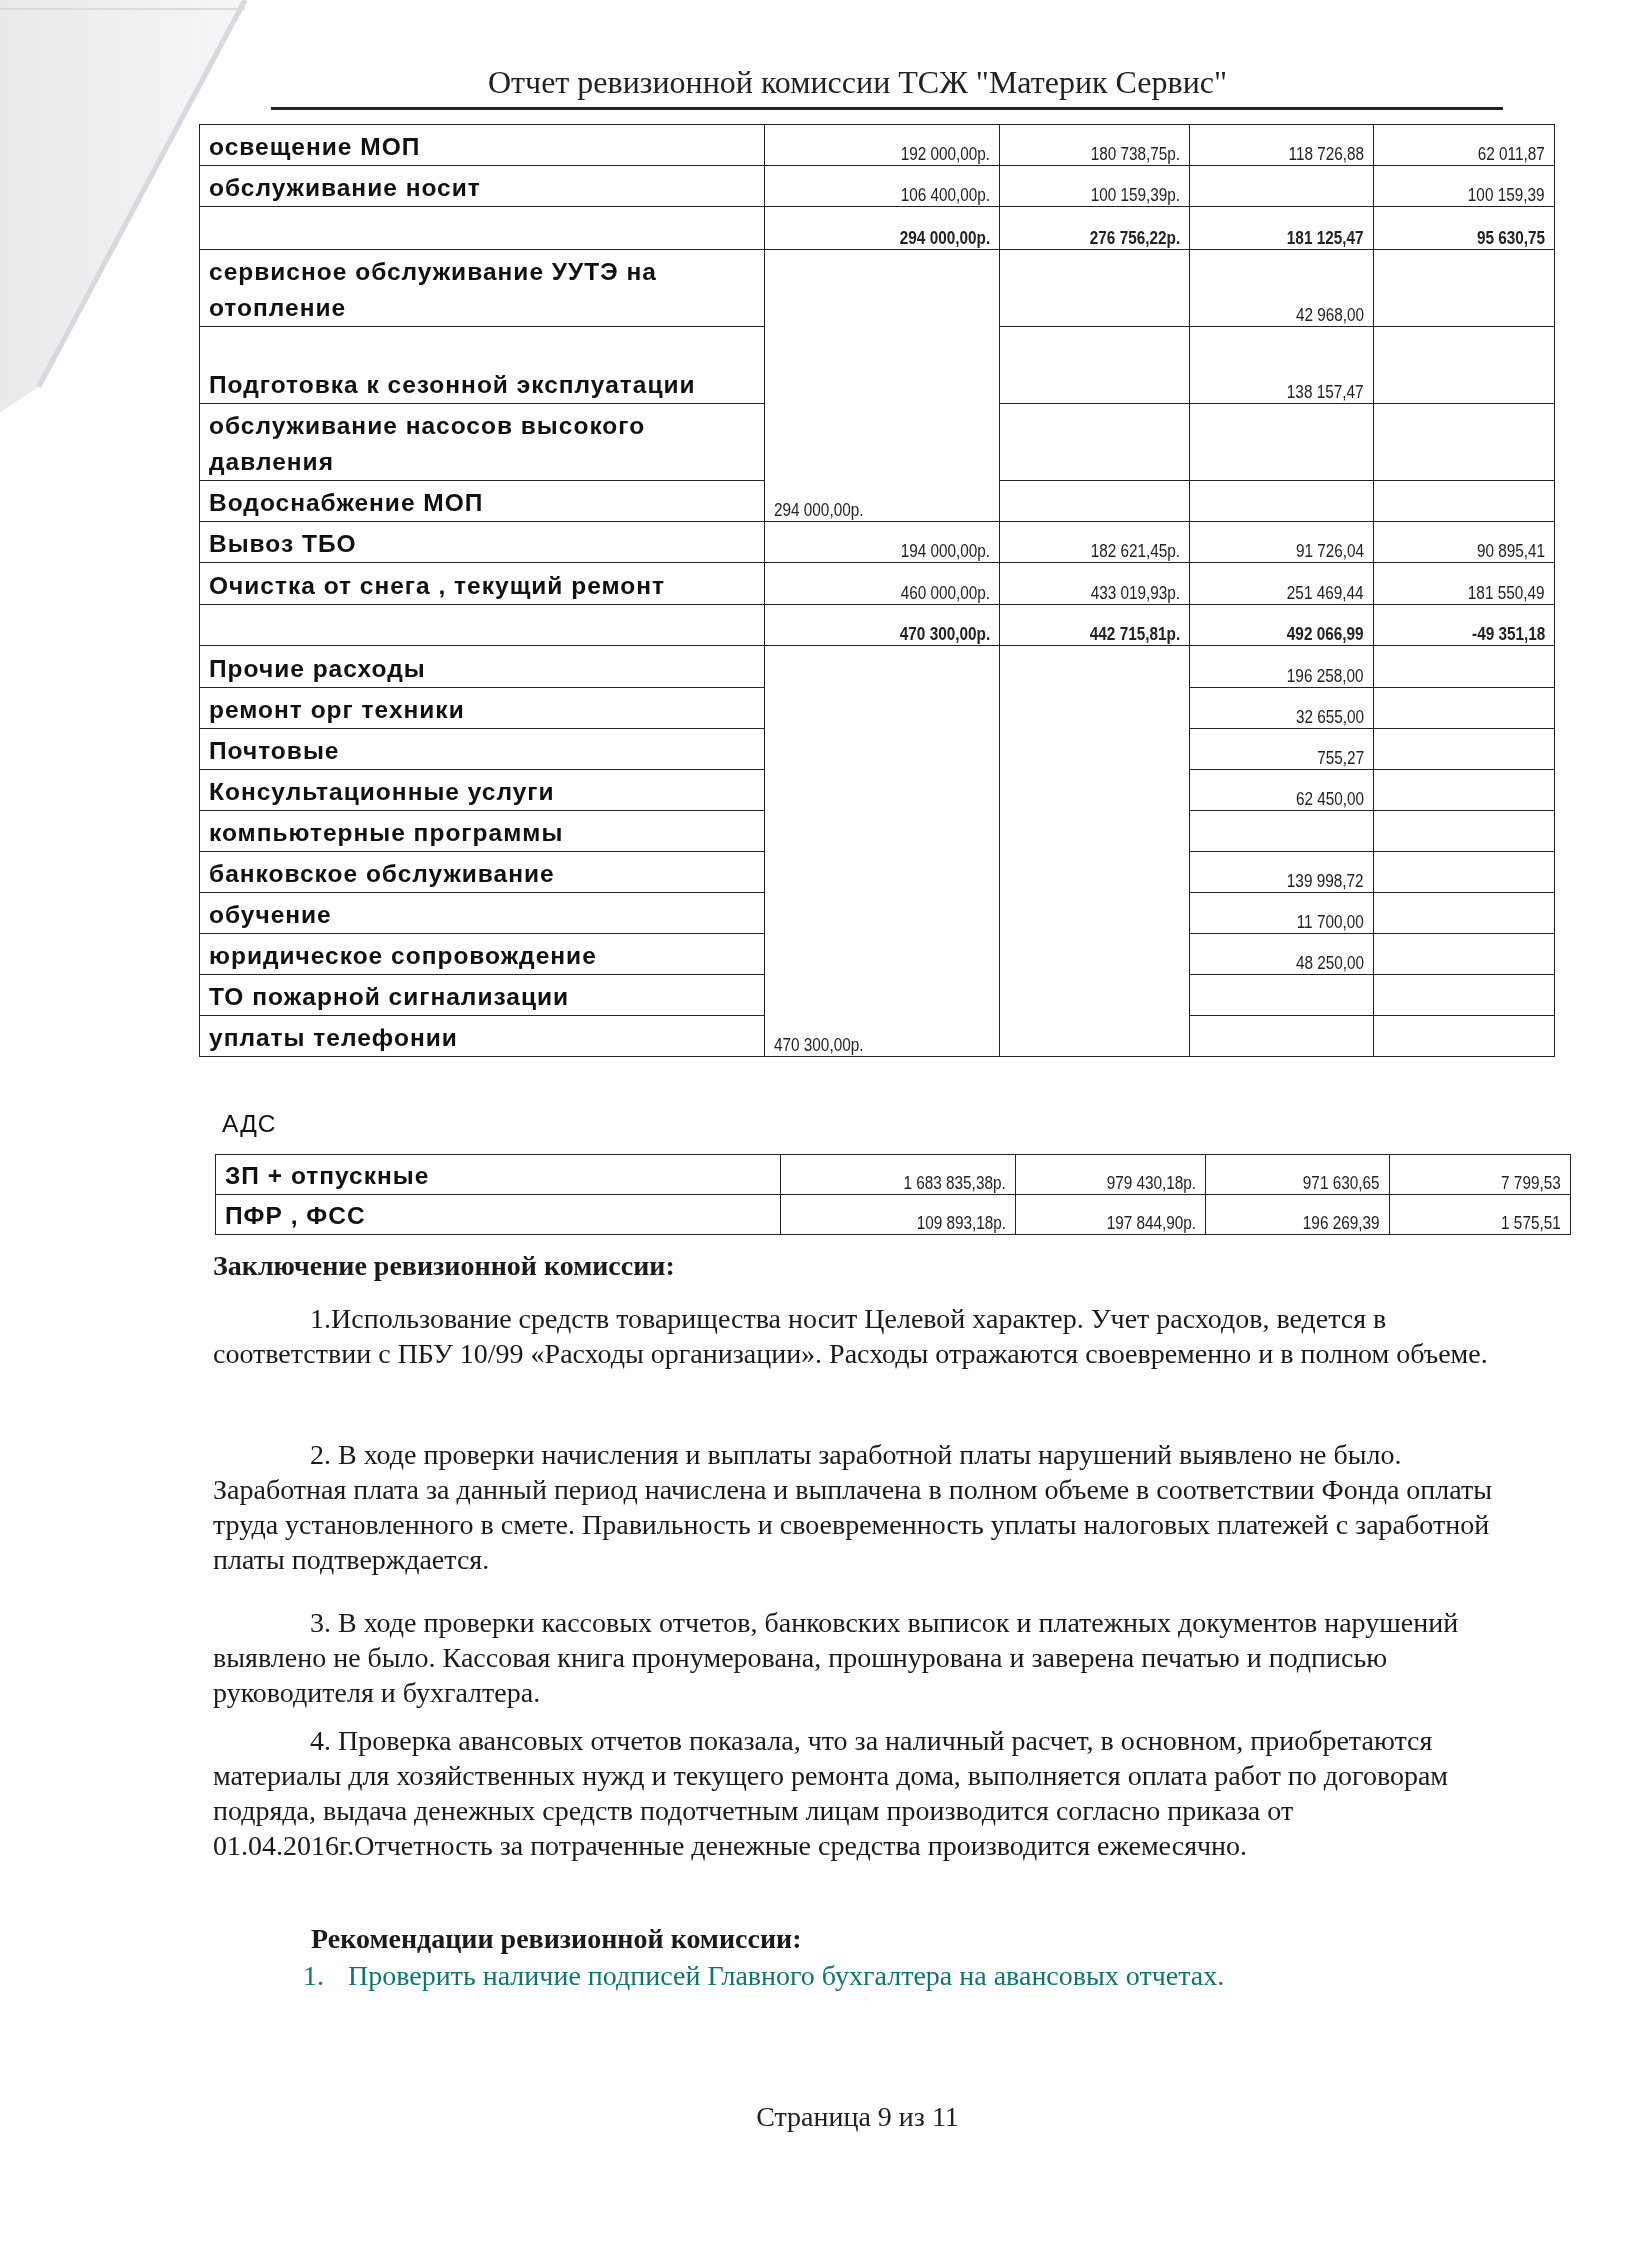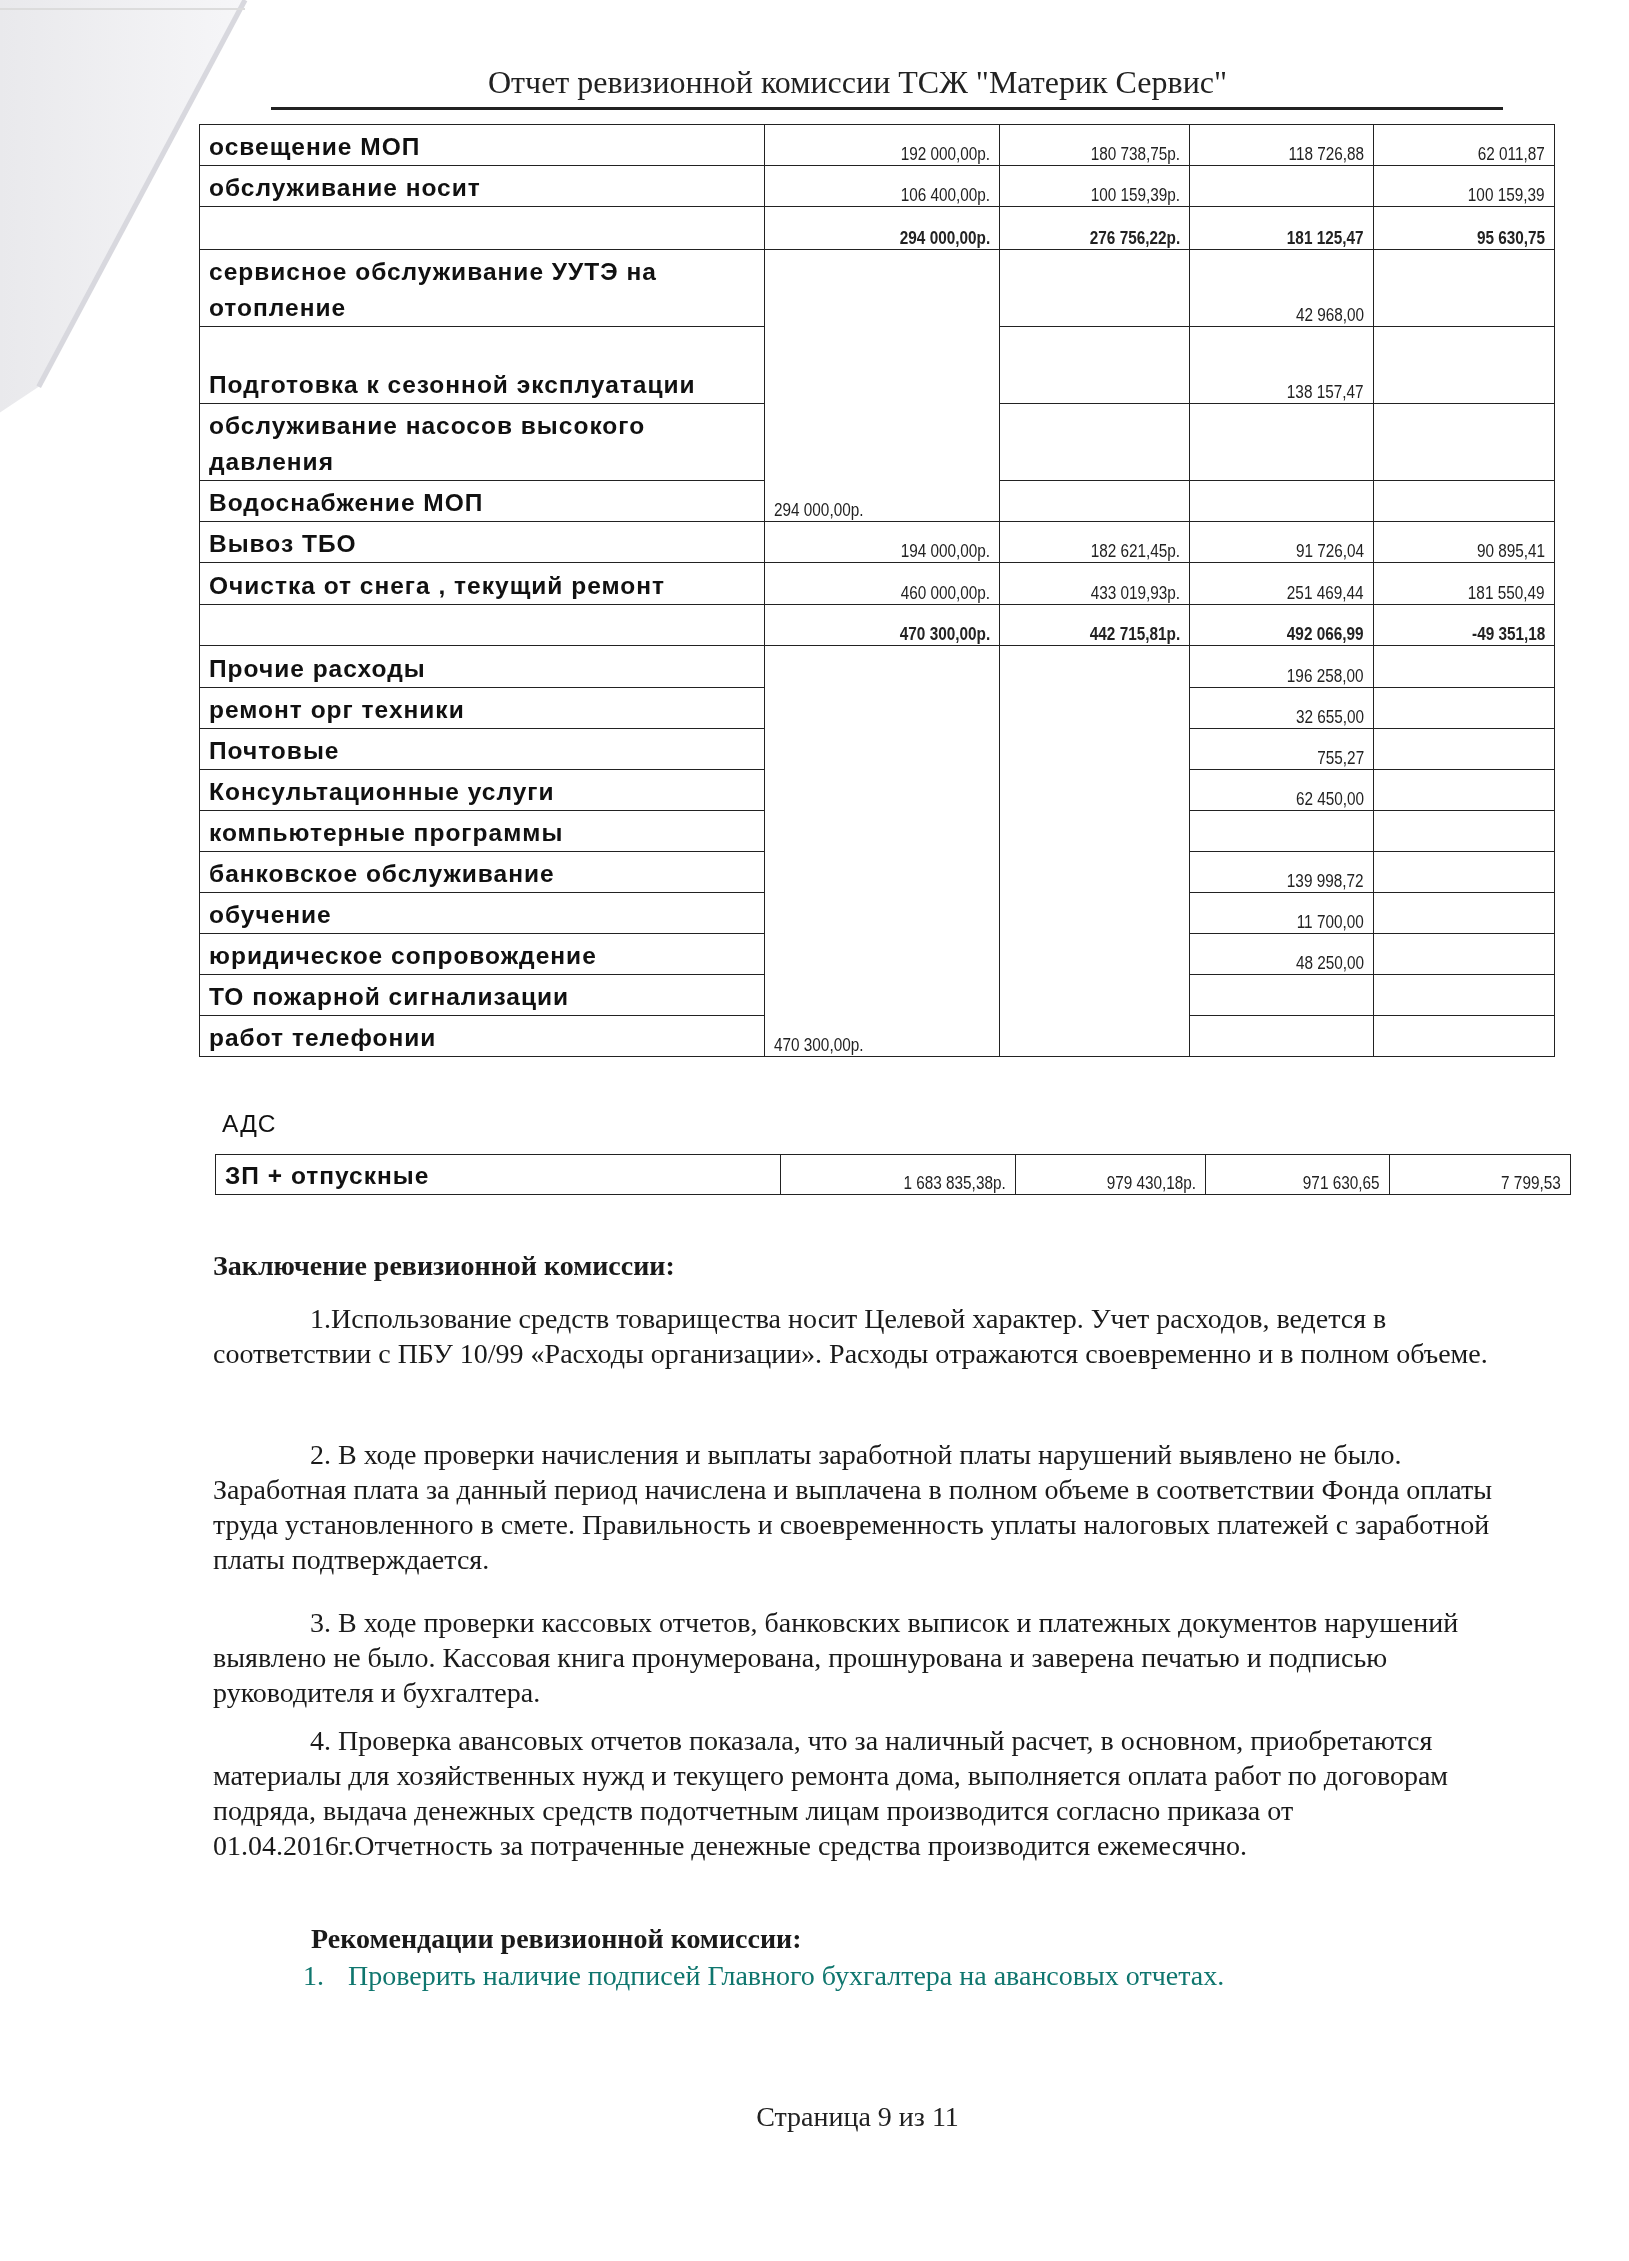--- a/index.html
+++ b/index.html
@@ -157,21 +157,21 @@
       <td class="label">юридическое сопровождение</td>
       <td class="num"><span>48 250,00</span></td>
       <td class="num"></td>
     </tr>
     <tr style="height:41px">
       <td class="label">ТО пожарной сигнализации</td>
       <td class="num"><span></span></td>
       <td class="num"></td>
     </tr>
     <tr style="height:41px">
-      <td class="label">работ телефонии</td>
+      <td class="label">уплаты телефонии</td>
       <td class="num"><span></span></td>
       <td class="num"></td>
     </tr>
   </tbody>
 </table>
 
 <div class="ads-label">АДС</div>
 
 <table class="grid" style="left:215px; top:1154px; width:1355px;">
   <colgroup>
@@ -182,20 +182,27 @@
       <col style="width:181px">
   </colgroup>
   <tbody>
     <tr style="height:40px">
       <td class="label">ЗП + отпускные</td>
       <td class="num"><span>1 683 835,38р.</span></td>
       <td class="num"><span>979 430,18р.</span></td>
       <td class="num"><span>971 630,65</span></td>
       <td class="num"><span>7 799,53</span></td>
     </tr>
+    <tr style="height:40px">
+      <td class="label">ПФР , ФСС</td>
+      <td class="num"><span>109 893,18р.</span></td>
+      <td class="num"><span>197 844,90р.</span></td>
+      <td class="num"><span>196 269,39</span></td>
+      <td class="num"><span>1 575,51</span></td>
+    </tr>
   </tbody>
 </table>
 
 <div class="section-head" style="left:213px; top:1250px;">Заключение ревизионной комиссии:</div>
 
 <p class="para" style="top:1301px;">1.Использование средств товарищества носит Целевой характер. Учет расходов, ведется в соответствии с ПБУ 10/99 «Расходы организации». Расходы отражаются своевременно и в полном объеме.</p>
 <p class="para" style="top:1437px;">2. В ходе проверки начисления и выплаты заработной платы нарушений выявлено не было. Заработная плата за данный период начислена и выплачена в полном объеме в соответствии Фонда оплаты труда установленного в смете. Правильность и  своевременность уплаты налоговых платежей с заработной платы подтверждается.</p>
 <p class="para" style="top:1605px;"> 3. В ходе проверки кассовых отчетов, банковских выписок и платежных документов нарушений выявлено не было. Кассовая книга пронумерована, прошнурована и заверена печатью и подписью руководителя и бухгалтера.</p>
 <p class="para" style="top:1723px;">4. Проверка авансовых отчетов показала, что за наличный расчет, в основном, приобретаются материалы для хозяйственных нужд и текущего ремонта дома, выполняется оплата работ по договорам подряда, выдача денежных средств подотчетным лицам производится согласно приказа  от 01.04.2016г.Отчетность за потраченные денежные средства производится ежемесячно.</p>
 

